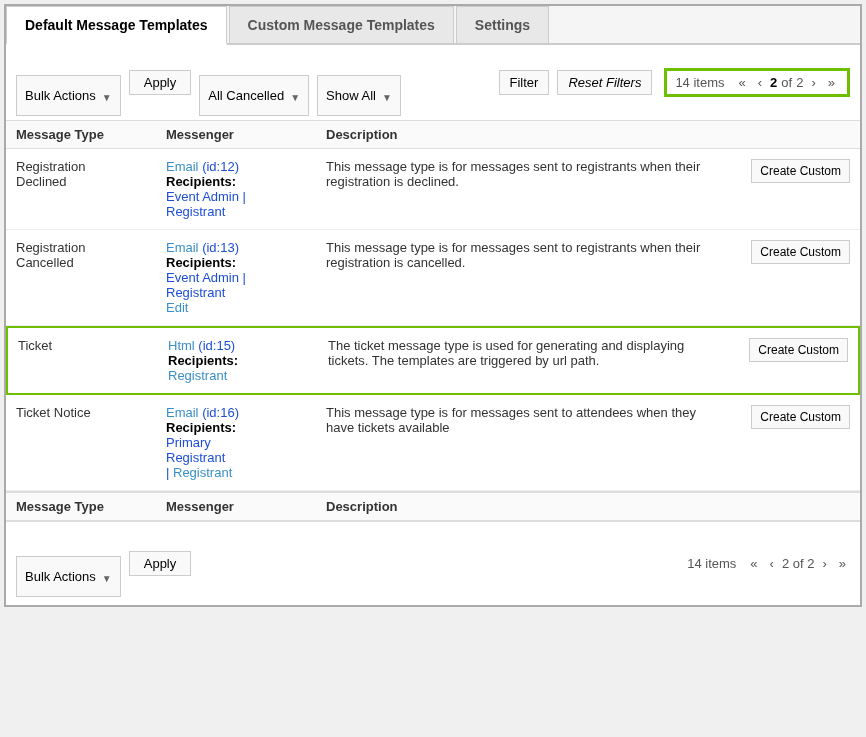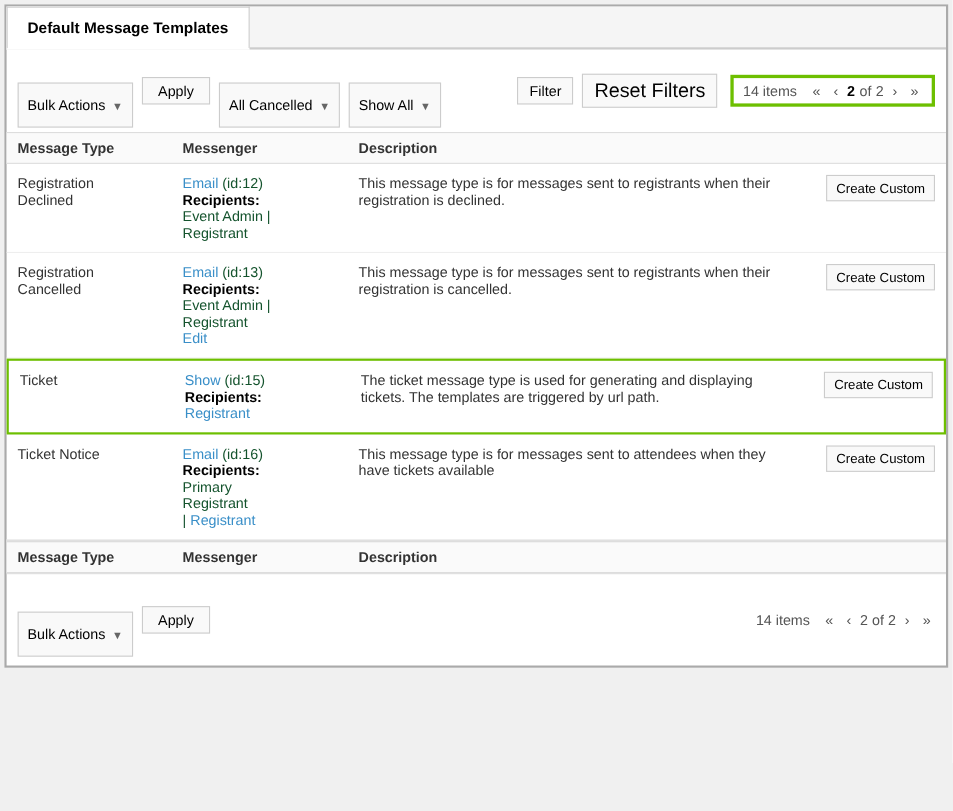--- a/index.html
+++ b/index.html
@@ -78,21 +78,22 @@
       background: #f9f9f9;
       padding: 4px 10px;
       cursor: pointer;
       font-size: 13px;
     }
     .reset-btn {
       border: 1px solid #ccc;
       background: #f9f9f9;
       padding: 4px 10px;
       cursor: pointer;
-      font-size: 18px;
+      font-size: 13px;
+      font-style: italic;
     }
     
     .pagination-box {
       border: 3px solid #6dbf00;
       background: #fff;
       display: flex;
       align-items: center;
       padding: 3px 8px;
       gap: 4px;
       font-size: 13px;
@@ -139,21 +140,21 @@
       padding-right: 8px;
     }
     .messenger-col {
       font-size: 13px;
     }
     .messenger-col a, .messenger-col .link {
       color: #3a8fc8;
       text-decoration: none;
     }
     .messenger-col .muted {
-      color: #14532d;
+      color: #1d4ed8;
     }
     .recipients-label {
       font-weight: bold;
       margin-top: 20px;
     }
     .description-col {
       font-size: 13px;
       color: #333;
       padding-right: 10px;
     }
@@ -195,20 +196,26 @@
     }
   </style>
 </head>
 <body>
 
 <div class="outer-wrapper">
 
   <div class="tabs-bar">
     <div class="tab active">
       <span>Default Message Templates</span>
+    </div>
+    <div class="tab">
+      <span>Custom Message Templates</span>
+    </div>
+    <div class="tab">
+      <span>Settings</span>
     </div>
   </div>
 
 
   <div class="toolbar-row" style="display:flex;align-items:center;padding:4px 10px 4px 10px;gap:8px;flex-wrap:wrap;">
     <div class="select-btn">
       <span>Bulk Actions</span>
       <span class="arrow">▼</span>
     </div>
     <button class="apply-btn">
@@ -284,21 +291,21 @@
     <div class="action-col">
       <button class="create-custom-btn">Create Custom</button>
     </div>
   </div>
 
   <div class="data-row highlighted">
     <div class="msg-type">
       Ticket
     </div>
     <div class="messenger-col">
-      <span class="link">Show</span>
+      <span class="link">Html</span>
       <span class="muted"> (id:15)</span><br>
       <span class="recipients-label">Recipients:</span><br>
       <span class="link" style="color:#3a8fc8;">Registrant</span>
     </div>
     <div class="description-col">
       The ticket message type is used for generating and displaying tickets. The templates are triggered by url path.
     </div>
     <div class="action-col">
       <button class="create-custom-btn">Create Custom</button>
     </div>

